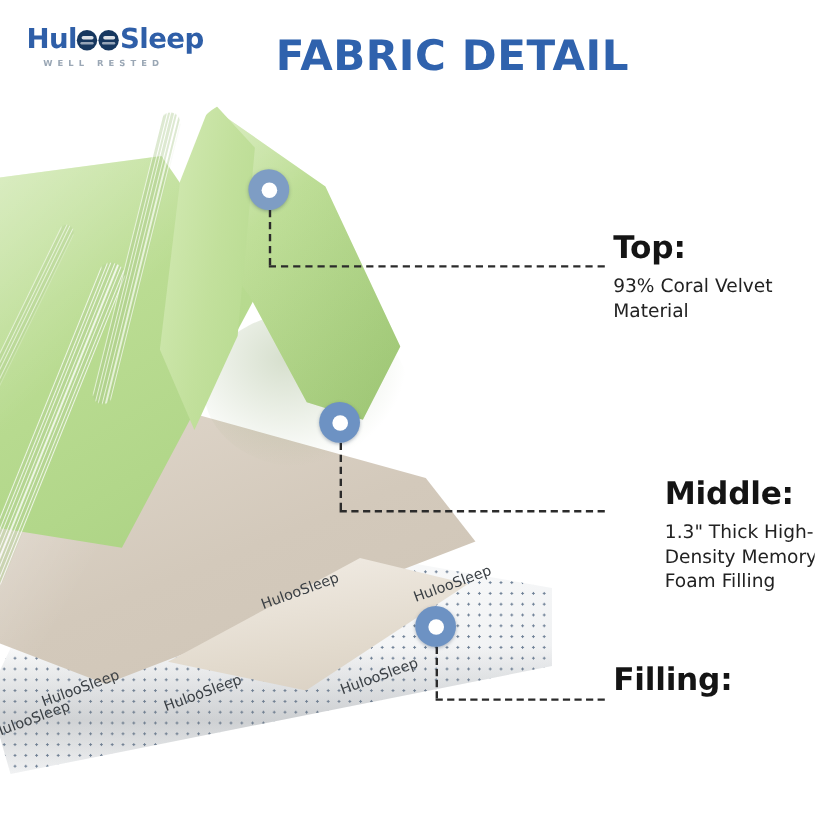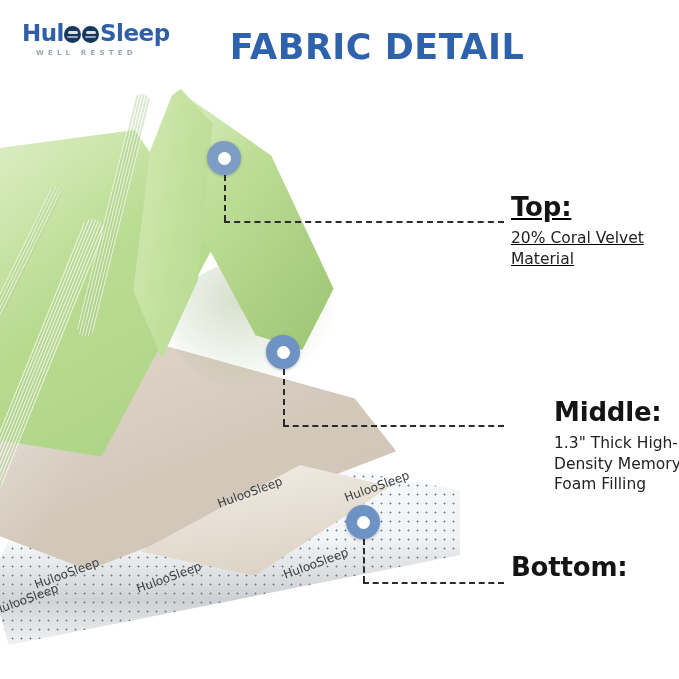--- a/index.html
+++ b/index.html
@@ -310,21 +310,21 @@
     font-weight: bold;
     color: #141414;
     letter-spacing: -0.2px;
   }
   .callout p {
     margin: 0;
     font-size: 15.5px;
     line-height: 1.33;
     color: #222222;
   }
-  .c-top    { top: 192px; text-decoration: underline; }
+  .c-top    { top: 192px; }
   .c-middle { top: 397px; margin-left: 43px; }
   .c-bottom { top: 552px; }
 </style>
 </head>
 <body>
 
 <div id="canvas">
 
   <div class="logo">
     <div class="logo-word">
@@ -380,25 +380,25 @@
     <div class="leader-v" style="left:363px; top:539px; height:43px;"></div>
     <div class="leader-h" style="left:363px; top:582px; width:141px;"></div>
   </div>
 
   <div class="marker muted" style="left:207px; top:141px;"></div>
   <div class="marker" style="left:266px; top:335px;"></div>
   <div class="marker" style="left:346px; top:505px;"></div>
 
   <div class="callout c-top">
     <h3>Top:</h3>
-    <p>20% Coral Velvet Material</p>
+    <p>93% Coral Velvet Material</p>
   </div>
 
   <div class="callout c-middle">
     <h3>Middle:</h3>
     <p>1.3" Thick High-Density Memory Foam Filling</p>
   </div>
 
   <div class="callout c-bottom">
-    <h3>Bottom:</h3>
+    <h3>Filling:</h3>
   </div>
 
 </div>
 
 </body></html>

